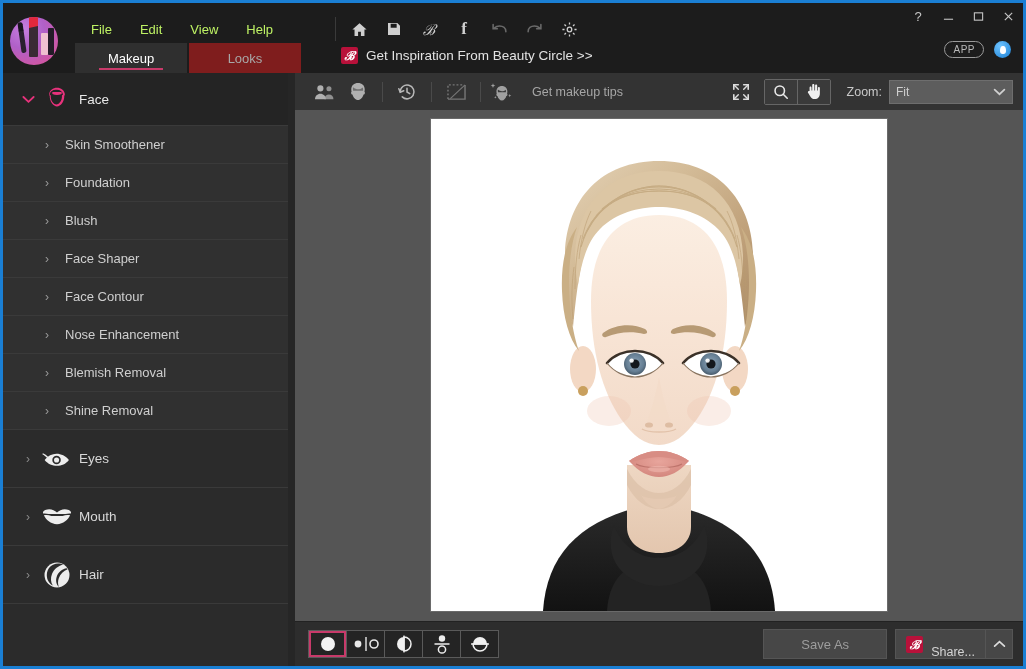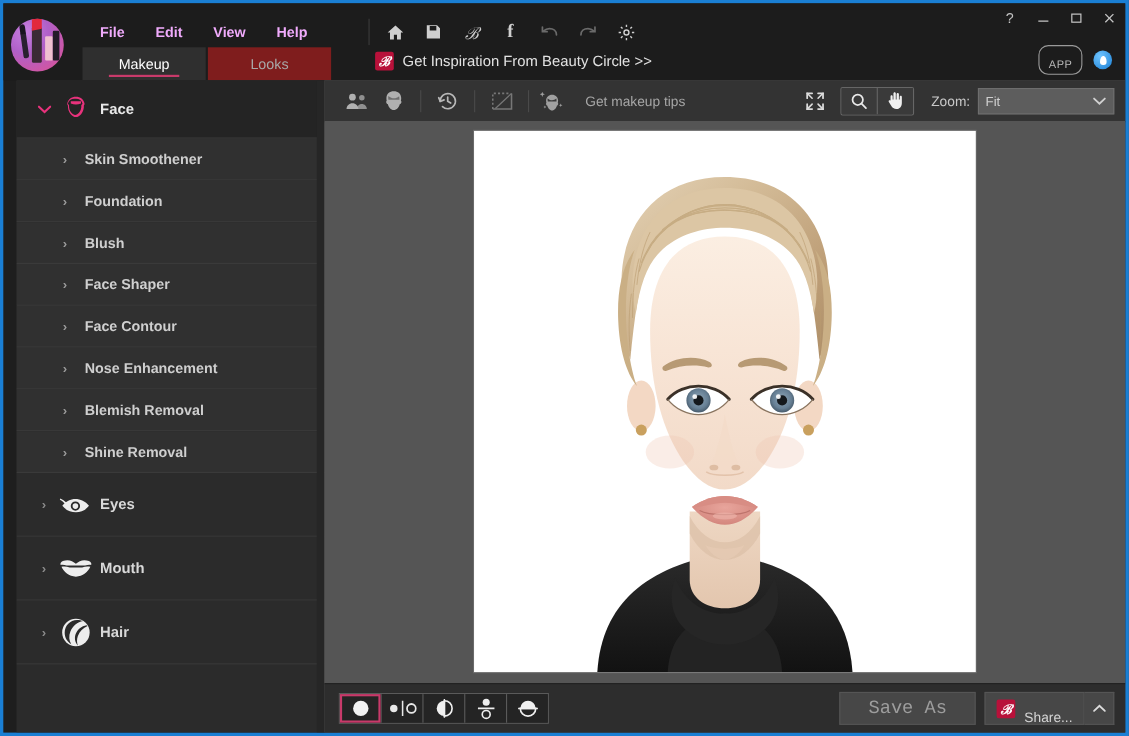--- a/index.html
+++ b/index.html
@@ -32,23 +32,22 @@
   }
   .logo .stick-a { position:absolute; left:10px; top:12px; width:5px; height:24px; background:#2a2030; border-radius:2px; transform: rotate(-8deg);}
   .logo .stick-a::before{content:""; position:absolute; left:0; top:-7px; width:5px; height:9px; background:#1a1420; border-radius:3px 3px 0 0;}
   .logo .lipstick { position:absolute; left:19px; top:8px; width:9px; height:32px; background:#3a2a34; border-radius:1px;}
   .logo .lipstick::before{content:""; position:absolute; left:0px; top:-12px; width:9px; height:14px; background:#e2283c; border-radius:4px 3px 0 0; transform: skewY(-12deg);}
   .logo .stick-b { position:absolute; left:31px; top:16px; width:7px; height:22px; background:#efc0d0; border-radius:1px;}
   .logo .stick-c { position:absolute; left:38px; top:11px; width:6px; height:27px; background:#231b28; border-radius:1px;}
 
   .menubar { position: absolute; left: 74px; top: 12px; height: 28px; display: flex; align-items: center; }
   .menu-item {
-    color: #f0abfc; font-size: 13px; padding: 5px 14px; cursor: default;
+    color: #bef264; font-size: 13px; padding: 5px 14px; cursor: default;
     white-space: nowrap;
-    font-weight: bold;
   }
 
   .tb-divider { position:absolute; top: 14px; width:1px; height:24px; background:#3a3a3a; }
 
   .toolicons { position:absolute; left: 342px; top: 13px; display:flex; align-items:center; gap: 7px; }
   .ticon {
     width: 28px; height: 26px; display:flex; align-items:center; justify-content:center;
     color:#cfcfcf; cursor: default;
   }
   .ticon.dim { color:#6a6a6a; }
@@ -79,35 +78,35 @@
   
   .wincontrols { position:absolute; right: 0px; top: 0px; display:flex; }
   .wc {
     width: 30px; height: 26px; display:flex; align-items:center; justify-content:center;
     color:#c5c5c5; font-size:13px; cursor: default;
   }
 
   .brandbox { position:absolute; right: 12px; top: 38px; display:flex; align-items:center; gap:10px; }
   .app-badge {
     border:1px solid #9a9a9a; border-radius:9px; color:#b8b8b8; font-size:10px;
-    padding: 12px 8px 2px; letter-spacing:0.5px;
+    padding: 2px 8px 2px; letter-spacing:0.5px;
   }
   .notif-icon {
     width:17px; height:17px; border-radius:50%;
     background: radial-gradient(circle at 35% 30%, #6fc4ff, #1a7fd4);
     display:flex; align-items:center; justify-content:center;
   }
   .notif-icon span { width:6px; height:8px; background:#fff; border-radius:50% 50% 50% 50% / 70% 70% 40% 40%; }
   .brand { font-size: 21px; color:#9a9a9a; }
   .brand b { color:#f2f2f2; font-weight:bold; }
 
   
   .sidebar {
-    position:absolute; left:12px; top:70px; width:292px; bottom:0;
-    background:#2b2b2b; overflow:hidden;font-weight:bold;
+    position:absolute; left:0; top:70px; width:292px; bottom:0;
+    background:#2b2b2b; overflow:hidden;
   }
   .cat-header {
     height: 52px; display:flex; align-items:center; padding-left: 14px;
     background:#242424; border-bottom:1px solid #3a3a3a; cursor: default;
   }
   .cat-header .chev { width:22px; color:#e8327c; font-size:13px; display:flex; justify-content:center; }
   .cat-header .cicon { width:36px; display:flex; align-items:center; justify-content:center; }
   .cat-header .clabel { color:#e8e8e8; font-size:13.5px; margin-left:4px; }
 
   .sub-item {
@@ -181,21 +180,21 @@
     width: 37px; height:26px; display:flex; align-items:center; justify-content:center;
     background:#242424; cursor: default; position:relative;
   }
   .vm + .vm { border-left:1px solid #5a5a5a; }
   .vm.active { outline: 2px solid #c83a6a; outline-offset:-2px; z-index:2; }
 
   .bb-right { margin-left:auto; display:flex; align-items:center; padding-right: 10px; gap: 8px; }
   .saveas-btn {
     width: 122px; height:28px; background:#474747; border:1px solid #555;
     display:flex; align-items:center; justify-content:center;
-    color:#9d9d9d; font-size:17px; cursor: default; font-family: Liberation Mono, monospace;
+    color:#9d9d9d; font-size:13px; cursor: default;
   }
   .share-btn {
     height:28px; background:#474747; border:1px solid #555;
     display:flex; align-items:center; gap:8px; padding: 0 10px; cursor: default;
   }
   .share-label { color:#d4d4d4; font-size:12.5px;margin-top:15px; }
   .share-expand {
     width: 26px; height:28px; background:#474747; border:1px solid #555; border-left:none;
     display:flex; align-items:center; justify-content:center; color:#d8d8d8; font-size:11px;
     cursor: default;

